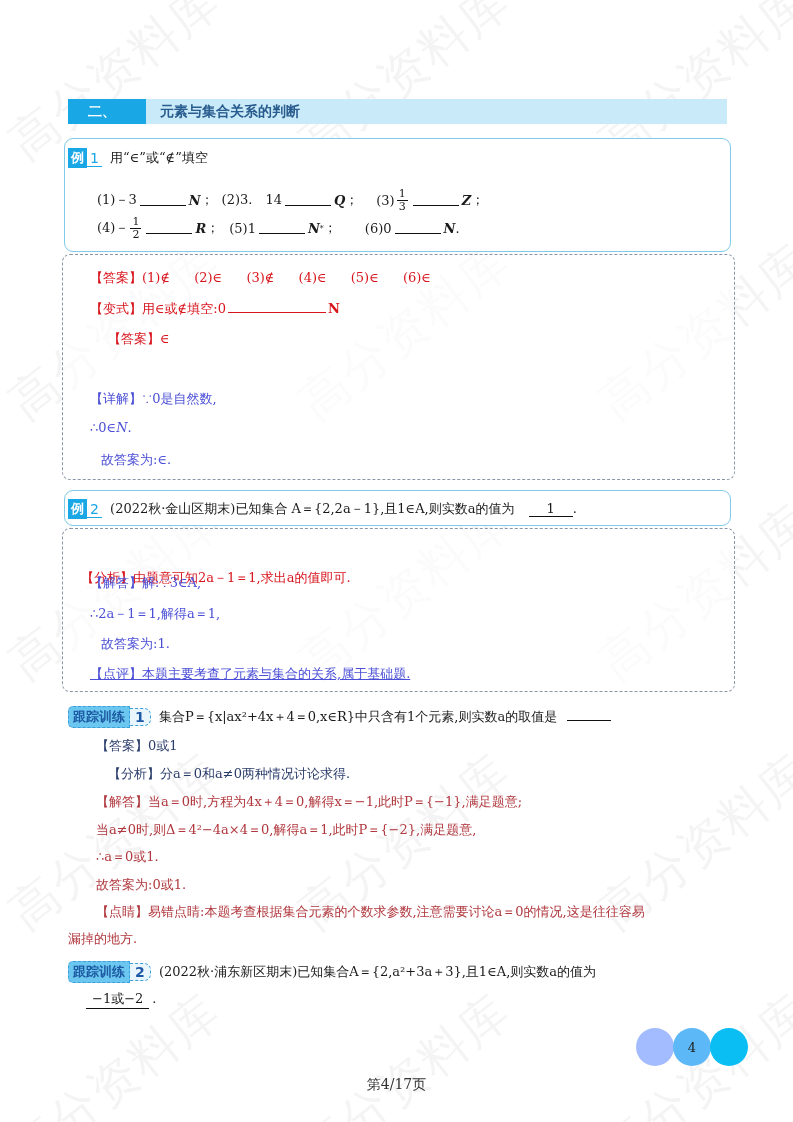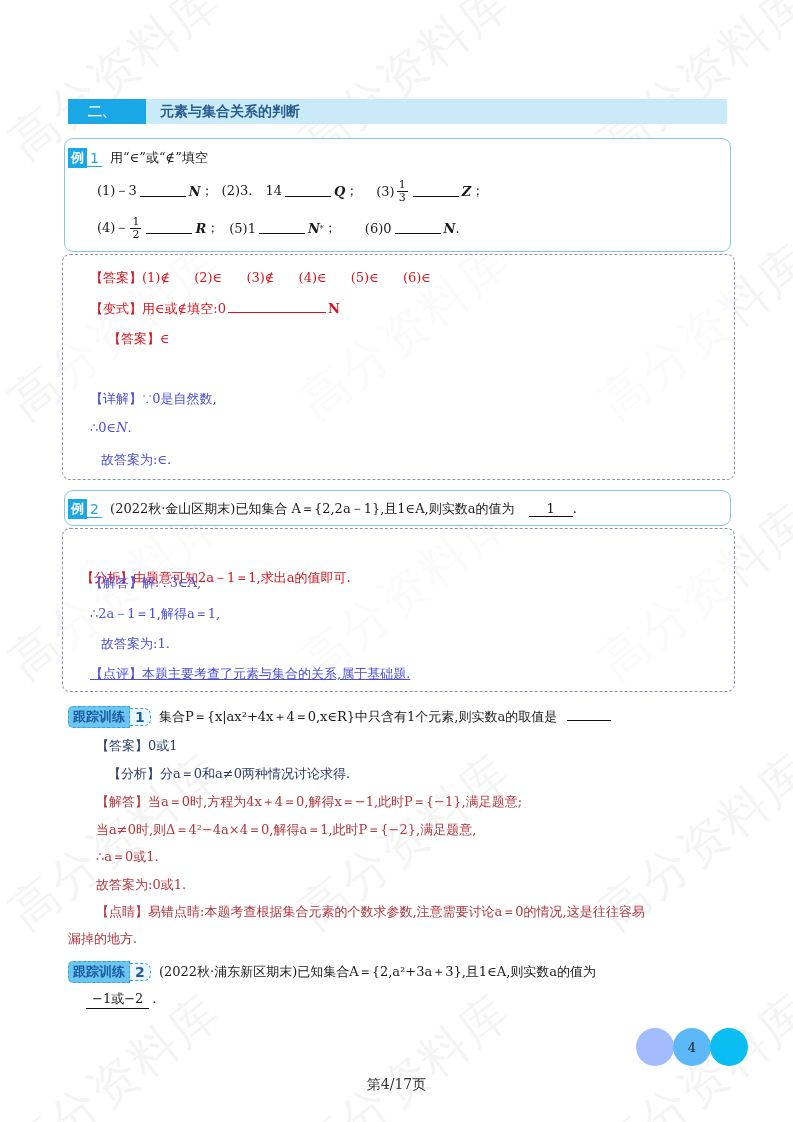--- a/index.html
+++ b/index.html
@@ -62,21 +62,21 @@
 </div>
 
 <div class="ex-box" style="top:138px; width:667px; height:114px;">
   <div class="line" style="left:3px; top:9px;">
     <span class="ex-tag">
       <span class="lbl">例</span>
       <span class="num">1</span>
     </span>
     <span>用“∈”或“∉”填空</span>
   </div>
-  <div class="line" style="left:32px; top:37px; height:30px; display:flex; align-items:center;">
+  <div class="line" style="left:32px; top:46px; height:30px; display:flex; align-items:center;">
     <span>(1)－3</span>
     <span class="blank"></span>
     <span class="bi">N</span>
       <span>；</span>
     <span style="width:8px;display:inline-block"></span>
     <span>(2)3.　14</span>
     <span class="blank"></span>
     <span class="bi">Q</span>
       <span>；</span>
     <span style="width:18px;display:inline-block"></span>

